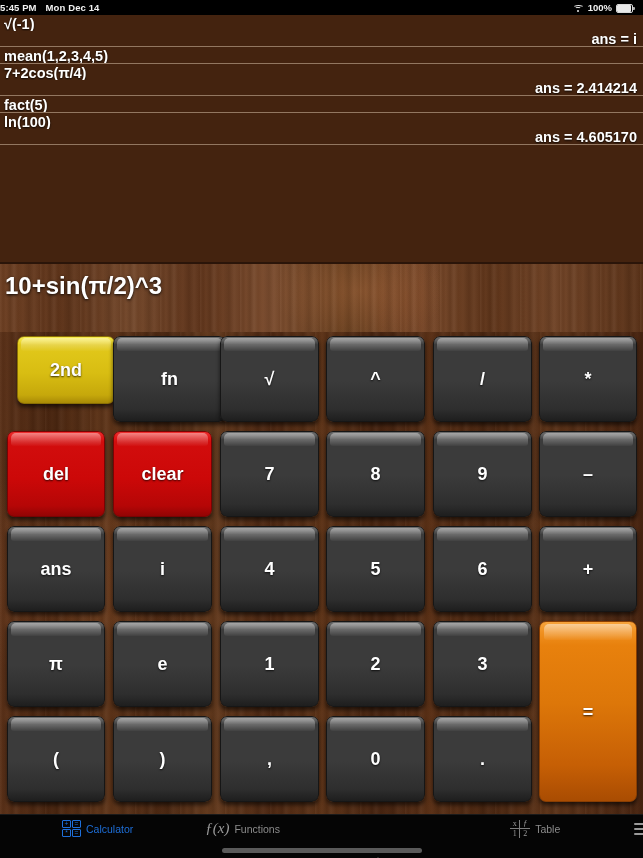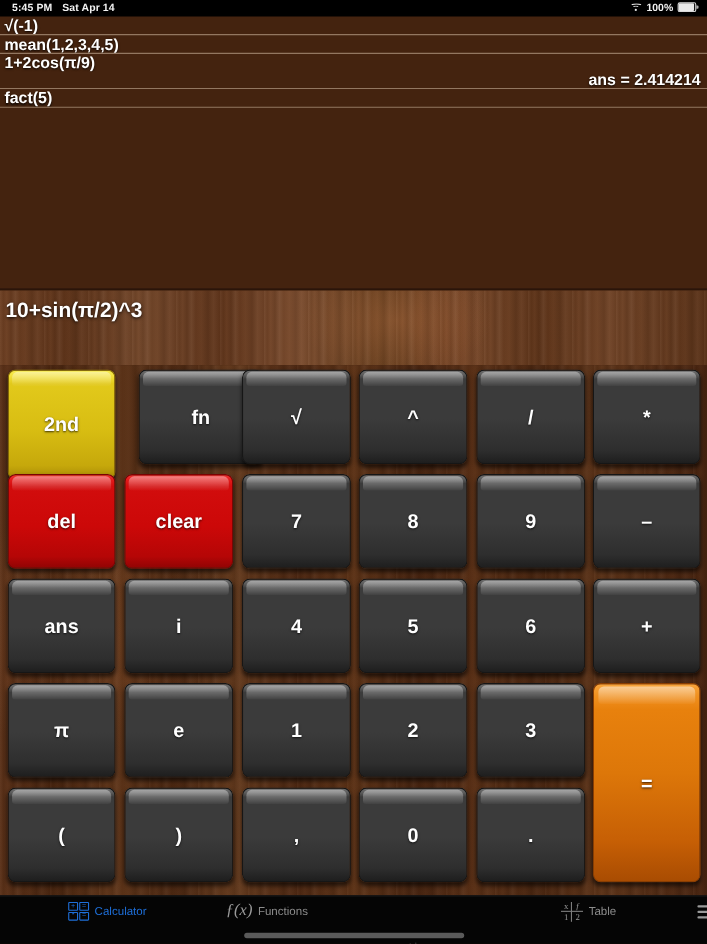--- a/index.html
+++ b/index.html
@@ -9,23 +9,23 @@
     background:#000;
   }
   #app { position:relative; width:643px; height:858px; overflow:hidden; }
 
   
   #statusbar {
     position:absolute; left:0; top:0; width:643px; height:15px;
     background:#000; color:#f2f2f2; font-size:9.5px; font-weight:600;
     display:flex; align-items:center;
   }
-  #sb-time { margin-left:11px; letter-spacing:.1px; }
+  #sb-time { margin-left:0; letter-spacing:.1px; }
   #sb-date { margin-left:9px; letter-spacing:.1px; }
-  #sb-right { margin-left:auto; margin-right:8px; display:flex; align-items:flex-start; gap:4px; }
+  #sb-right { margin-left:auto; margin-right:8px; display:flex; align-items:flex-end; gap:4px; }
   .wifi-icon { display:inline-block; width:11px; height:9px; position:relative; }
   .wifi-icon i { position:absolute; border:1.1px solid #e8e8e8; border-bottom:none;
                  border-left-color:transparent; border-right-color:transparent; border-radius:50% 50% 0 0; }
   .wifi-icon i:nth-child(1){ width:11px; height:5px; left:0; top:1px; }
   .wifi-icon i:nth-child(2){ width:6.5px; height:3px; left:2.2px; top:3.2px; }
   .wifi-icon i:nth-child(3){ width:2.2px; height:2.2px; left:4.4px; top:6px;
                              background:#e8e8e8; border-radius:50%; border:none; }
   #sb-batt-pct { font-size:9.5px; }
   .batt-icon { display:inline-block; width:19px; height:9px; position:relative; }
   .batt-icon .shell { position:absolute; left:0; top:0; width:16.5px; height:9px;
@@ -91,21 +91,21 @@
     line-height:16px; height:15px; white-space:nowrap; overflow:hidden;
   }
 
   
   #inputarea {
     position:absolute; left:0; top:262px; width:643px; height:70px;
     border-top:2px solid #2b1509;
     display:flex; align-items:flex-start;
   }
   #input-expr {
-    color:#fff; font-size:19px; font-weight:700; padding:8px 0 0 5px;
+    color:#fff; font-size:24px; font-weight:700; padding:8px 0 0 5px;
     text-shadow:0 1px 3px rgba(0,0,0,0.9); white-space:nowrap;
   }
 
   
   #keypad {
     position:absolute; left:0; top:332px; width:643px; height:482px;
   }
   .key {
     position:absolute; border-radius:7px; overflow:hidden;
     display:flex; align-items:center; justify-content:center;
@@ -198,63 +198,68 @@
     width:200px; height:5px; background:#5a5a5a; border-radius:3px;
   }
 </style>
 </head>
 <body>
 
 <div id="app">
 
   <div id="statusbar">
     <span id="sb-time">5:45 PM</span>
-    <span id="sb-date">Sat Apr 14</span>
+    <span id="sb-date">Mon Dec 14</span>
     <span id="sb-right">
       <span class="wifi-icon">
           <i></i>
           <i></i>
           <i></i>
         </span>
       <span id="sb-batt-pct">100%</span>
       <span class="batt-icon">
         <span class="shell"></span>
           <span class="fill"></span>
           <span class="tip"></span>
       </span>
     </span>
   </div>
 
   <div id="history" class="wood-dark">
       <div class="hist-entry">
         <div class="hist-expr">√(-1)</div>
+        <div class="hist-ans">ans = i</div>
       </div>
       <div class="hist-entry">
         <div class="hist-expr">mean(1,2,3,4,5)</div>
       </div>
       <div class="hist-entry">
-        <div class="hist-expr">1+2cos(π/9)</div>
+        <div class="hist-expr">7+2cos(π/4)</div>
         <div class="hist-ans">ans = 2.414214</div>
       </div>
       <div class="hist-entry">
         <div class="hist-expr">fact(5)</div>
+      </div>
+      <div class="hist-entry">
+        <div class="hist-expr">ln(100)</div>
+        <div class="hist-ans">ans = 4.605170</div>
       </div>
     </div>
 
   <div id="inputarea" class="wood-mid">
     <div id="input-expr">10+sin(π/2)^3</div>
   </div>
 
   <div id="keypad" class="wood-keypad">
-      <div class="key k-yellow" style="left: 7px; width: 98px; top: 4px; height: 100px;">
+      <div class="key k-yellow" style="left: 17px; width: 98px; top: 4px; height: 68px;">
         <div class="cap"></div>
         <div class="glare"></div>
         <span class="lbl">2nd</span>
       </div>
-      <div class="key k-dark" style="left: 126px; width: 113px; top: 4px; height: 86px;">
+      <div class="key k-dark" style="left: 113px; width: 113px; top: 4px; height: 86px;">
         <div class="cap"></div>
         <div class="glare"></div>
         <span class="lbl">fn</span>
       </div>
       <div class="key k-dark" style="left: 220px; width: 99px; top: 4px; height: 86px;">
         <div class="cap"></div>
         <div class="glare"></div>
         <span class="lbl">√</span>
       </div>
       <div class="key k-dark" style="left: 326px; width: 99px; top: 4px; height: 86px;">

